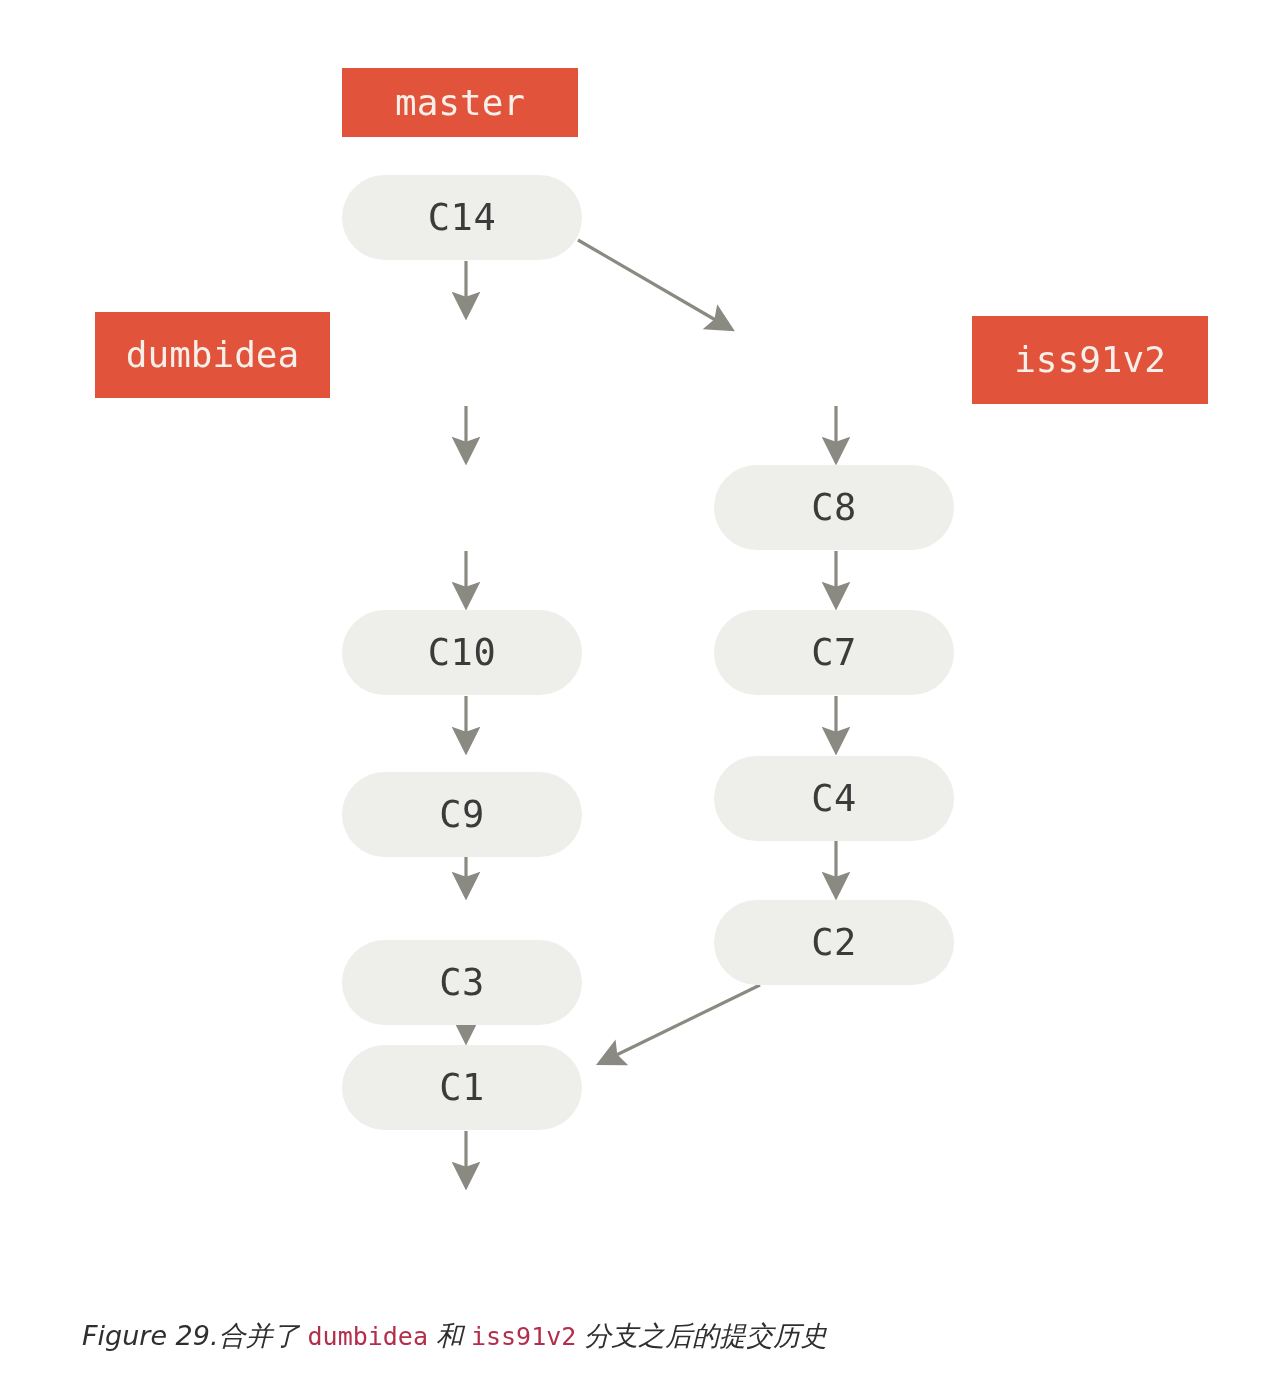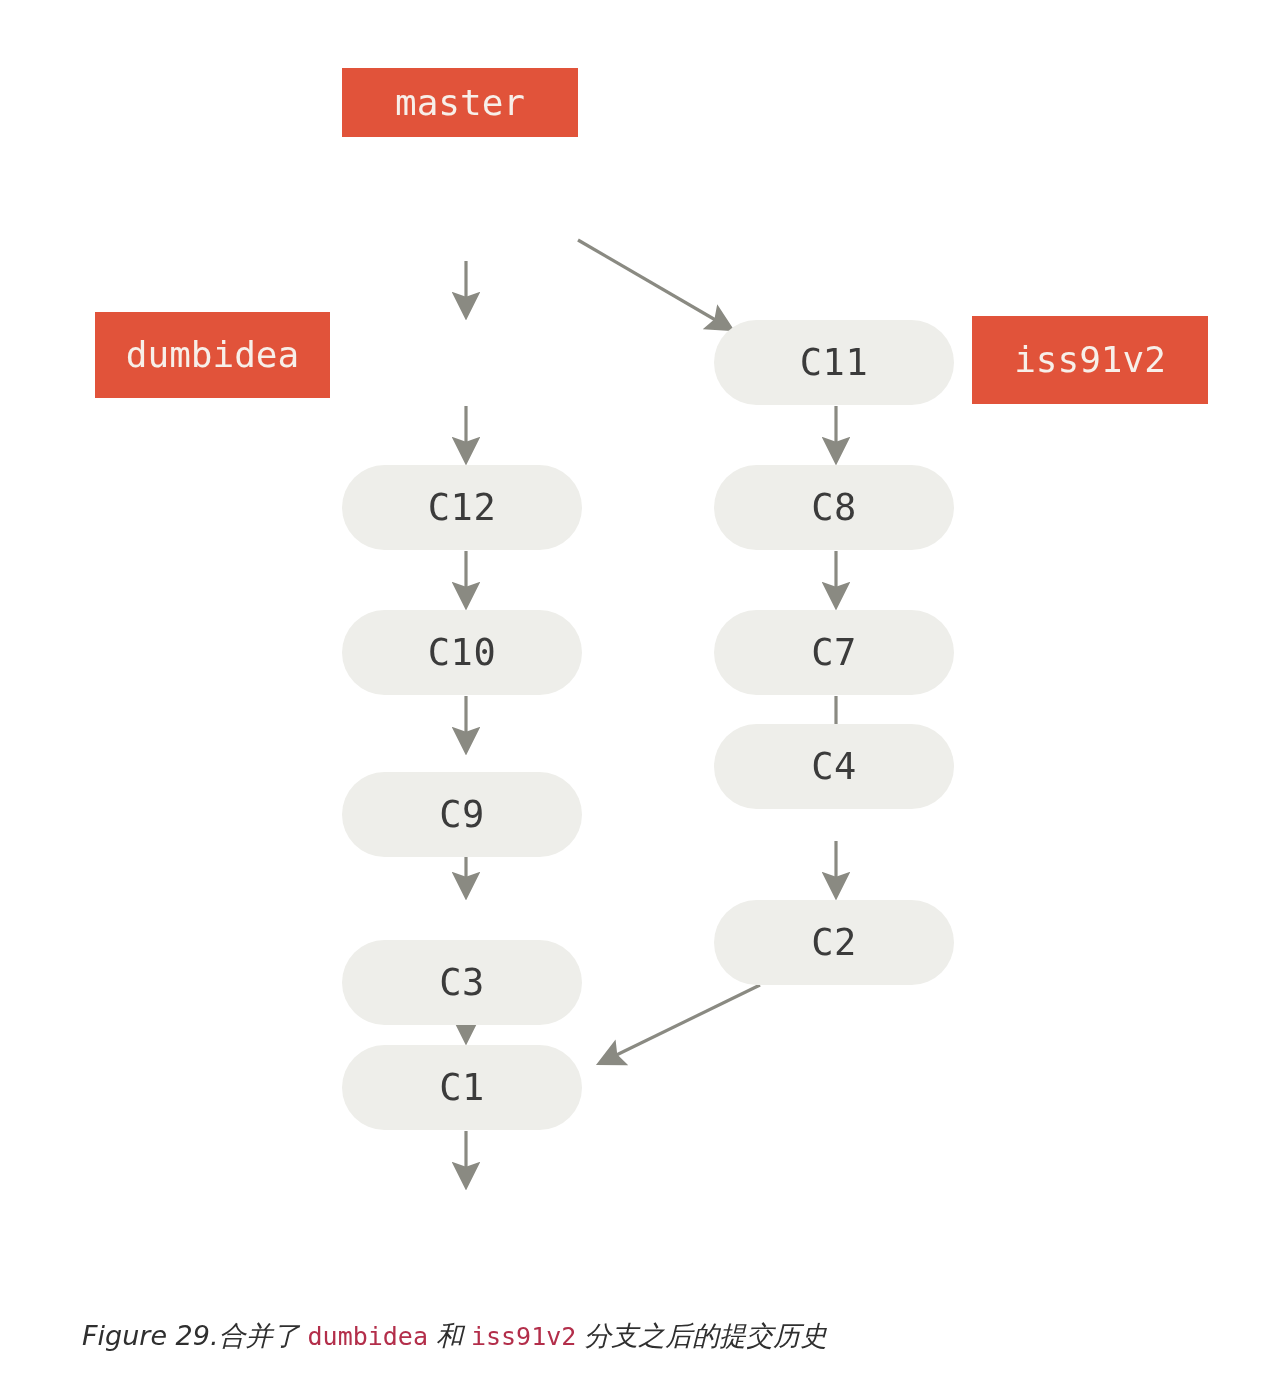--- a/index.html
+++ b/index.html
@@ -143,56 +143,53 @@
     </div>
 
     <div class="branch-label" style="left:95px; top:312px; width:235px; height:86px;">
       <span class="branch-label-text">dumbidea</span>
     </div>
 
     <div class="branch-label" style="left:972px; top:316px; width:236px; height:88px;">
       <span class="branch-label-text">iss91v2</span>
     </div>
 
+    <div class="commit-node" style="left:342px; top:175px;">
+      <span class="commit-label">C14</span>
+    </div>
 
 
-    <div class="commit-node" style="left:342px; top:465px;">
-      <span class="commit-label">C12</span>
-    </div>
 
     <div class="commit-node" style="left:342px; top:610px;">
       <span class="commit-label">C10</span>
     </div>
 
     <div class="commit-node" style="left:342px; top:772px;">
       <span class="commit-label">C9</span>
     </div>
 
     <div class="commit-node" style="left:342px; top:900px;margin-top:40px;">
       <span class="commit-label">C3</span>
     </div>
 
     <div class="commit-node" style="left:342px; top:1045px;">
       <span class="commit-label">C1</span>
     </div>
 
 
-    <div class="commit-node" style="left:714px; top:320px;">
-      <span class="commit-label">C11</span>
-    </div>
 
     <div class="commit-node" style="left:714px; top:465px;">
       <span class="commit-label">C8</span>
     </div>
 
     <div class="commit-node" style="left:714px; top:610px;">
       <span class="commit-label">C7</span>
     </div>
 
-    <div class="commit-node" style="left:714px; top:724px;justify-content:center;">
+    <div class="commit-node" style="left:714px; top:756px;justify-content:center;">
       <span class="commit-label">C4</span>
     </div>
 
     <div class="commit-node" style="left:714px; top:900px;">
       <span class="commit-label">C2</span>
     </div>
 
   </div>
 
   <div id="caption"><span class="cap-prefix">Figure 29.</span><span class="cap-cjk" style="">合并了</span><span class="cap-code" style="margin:0 8px;">dumbidea</span><span class="cap-cjk">和</span><span class="cap-code" style="margin:0 8px;">iss91v2</span><span class="cap-cjk">分支之后的提交历史</span></div>

